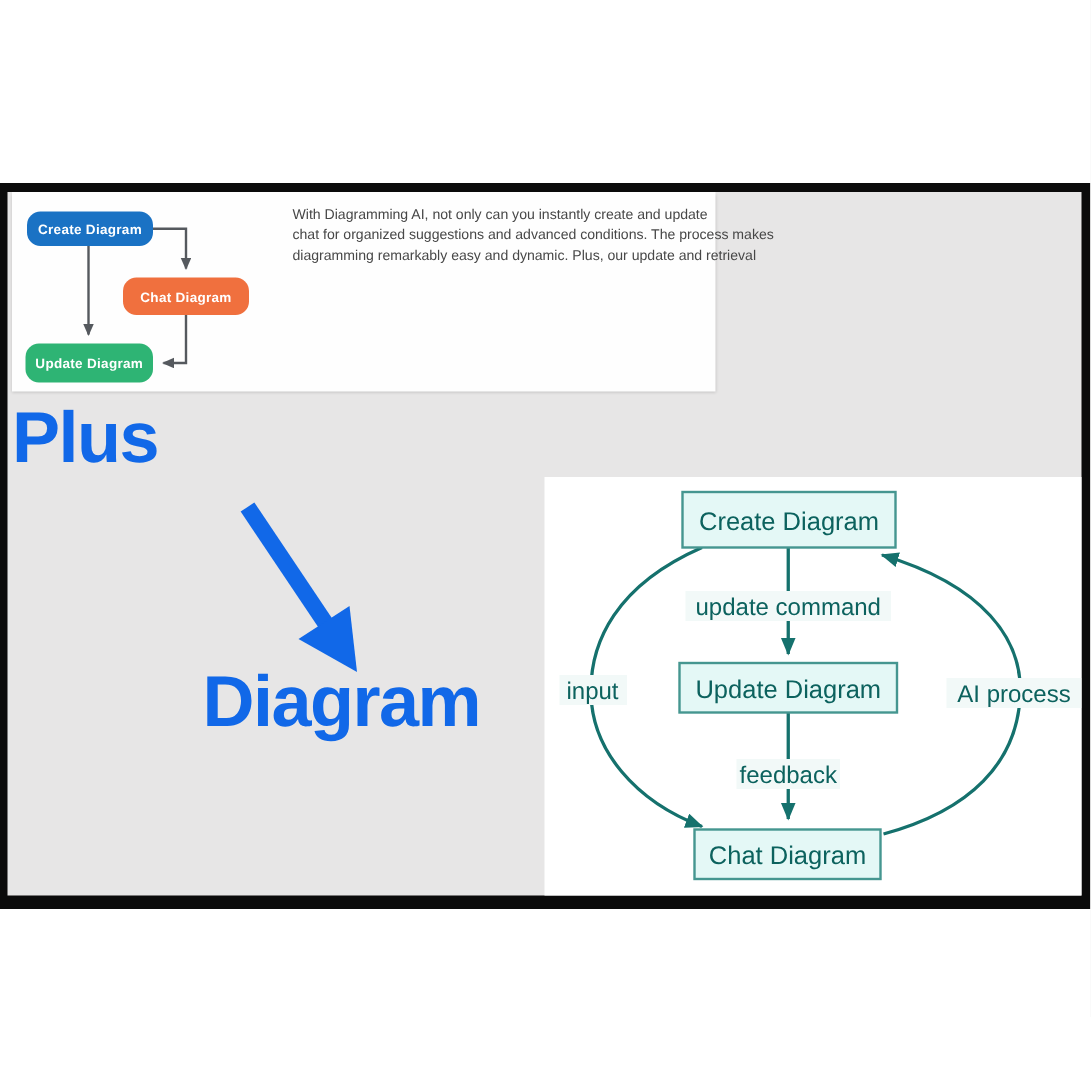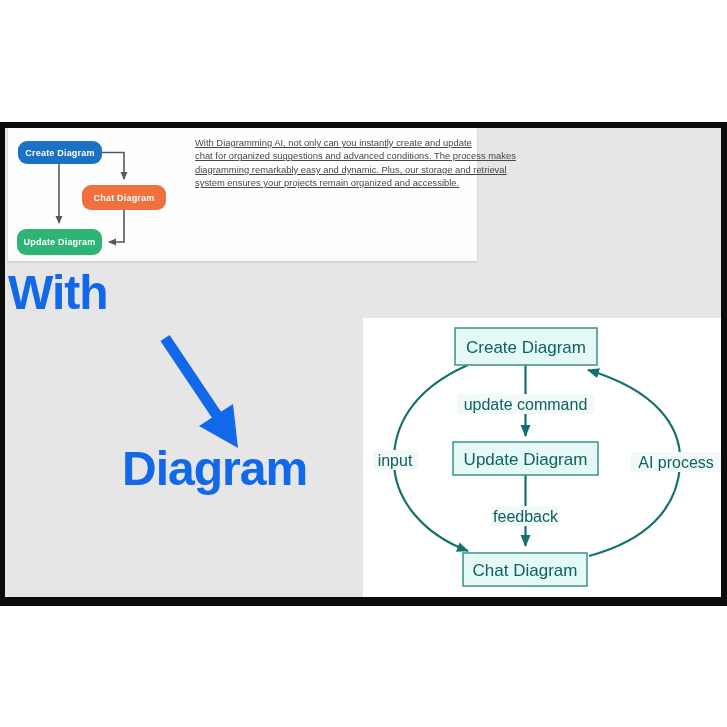--- a/index.html
+++ b/index.html
@@ -9,25 +9,25 @@
   .frame-gray{position:absolute;left:5px;top:128px;width:716px;height:469px;background:#e7e6e6;}
   .card{position:absolute;left:8px;top:128px;width:469px;height:133px;background:#fefefe;
         box-shadow:0 1px 2px rgba(0,0,0,0.15);}
   .mini-node{position:absolute;border-radius:9px;color:#ffffff;font-weight:bold;font-size:9px;
         display:flex;align-items:center;justify-content:center;letter-spacing:0.2px;}
   .mini-create{left:10px;top:13px;width:84px;height:23px;background:#1a72c4;}
   .mini-chat{left:74px;top:57px;width:84px;height:25px;background:#f0703e;}
   .mini-update{left:9px;top:101px;width:85px;height:26px;background:#2eb474;}
   .mini-arrows{position:absolute;left:0;top:0;}
   .desc{position:absolute;left:187px;top:8px;width:280px;color:#474747;font-size:9.4px;
-        line-height:13.4px;text-decoration:underline;}
+        line-height:13.4px;}
   .desc div{white-space:nowrap;}
   .big-label{position:absolute;color:#1168e8;font-weight:800;font-size:48px;letter-spacing:-1px;}
   .lbl-image{left:8px;top:265px;}
-  .lbl-diagram{left:122px;top:441px;text-align:center;}
+  .lbl-diagram{left:135px;top:441px;text-align:center;}
   .blue-arrow{position:absolute;left:150px;top:325px;}
   .panel{position:absolute;left:363px;top:318px;width:358px;height:279px;background:#ffffff;}
   .flow-svg{position:absolute;left:0;top:0;}
   .flow-label{font-size:16px;fill:#0c625e;}
   .flow-node-text{font-size:17px;fill:#0c625e;}
 </style>
 </head>
 <body>
 
 <div class="page">
@@ -45,26 +45,25 @@
       <path d="M94,24.5 H116 V51" fill="none" stroke="#55595e" stroke-width="1.6" marker-end="url(#gray-head)"></path>
       <path d="M51,36 V95" fill="none" stroke="#55595e" stroke-width="1.6" marker-end="url(#gray-head)"></path>
       <path d="M116,82 V114 H101" fill="none" stroke="#55595e" stroke-width="1.6" marker-end="url(#gray-head)"></path>
     </svg>
     <div class="mini-node mini-create">Create Diagram</div>
     <div class="mini-node mini-chat">Chat Diagram</div>
     <div class="mini-node mini-update">Update Diagram</div>
     <div class="desc">
       <div>With Diagramming AI, not only can you instantly create and update</div>
       <div>chat for organized suggestions and advanced conditions. The process makes</div>
-      <div>diagramming remarkably easy and dynamic. Plus, our storage and retrieval</div>
-      <div>system ensures your projects remain organized and accessible.</div>
+      <div>diagramming remarkably easy and dynamic. Plus, our update and retrieval</div>
     </div>
   </div>
 
-  <div class="big-label lbl-image">With</div>
+  <div class="big-label lbl-image">Plus</div>
 
   <svg class="blue-arrow" width="100" height="135" viewBox="0 0 100 135">
     <line x1="15" y1="13" x2="68" y2="92" stroke="#1168e8" stroke-width="11"></line>
     <polygon points="88,123 49,101 83,79" fill="#1168e8"></polygon>
   </svg>
 
   <div class="big-label lbl-diagram">Diagram</div>
 
   <div class="panel">
     <svg class="flow-svg" width="358" height="279" viewBox="0 0 358 279">

